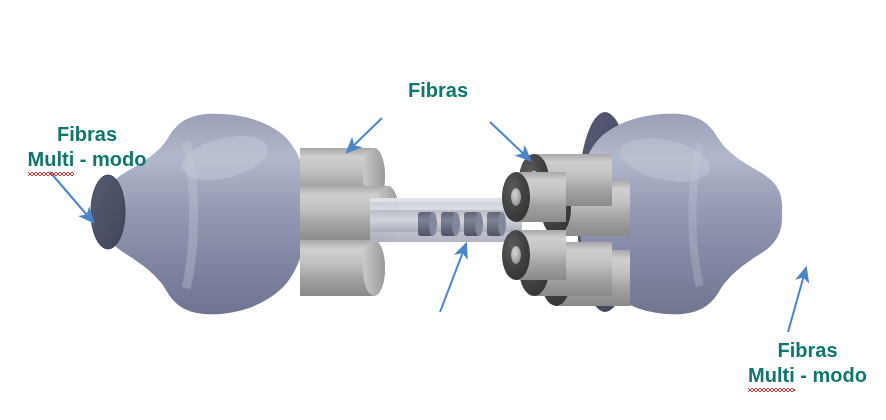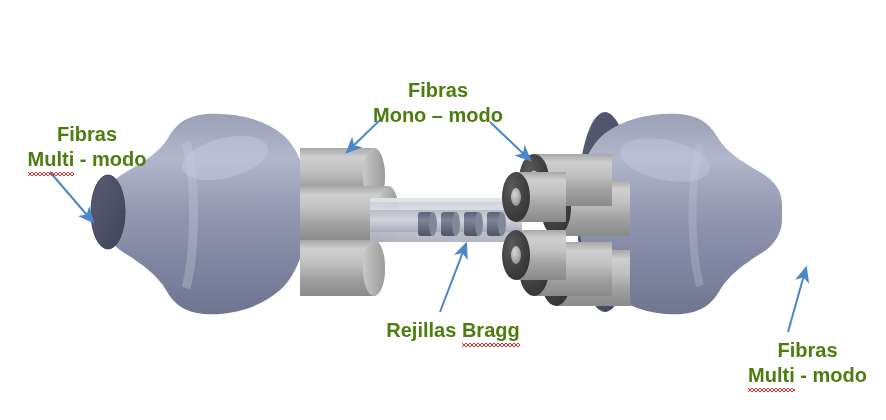--- a/index.html
+++ b/index.html
@@ -21,21 +21,21 @@
     top: 0;
     width: 886px;
     height: 420px;
   }
   .label {
     position: absolute;
     font-family: "Liberation Sans", sans-serif;
     font-weight: bold;
     font-size: 20px;
     line-height: 25px;
-    color: #4d7c0f;
+    color: #0f766e;
     white-space: nowrap;
     text-align: center;
   }
   .label .line { display: block; }
   .sq {
     position: relative;
     display: inline-block;
   }
   .sq::after {
     content: "";
@@ -247,25 +247,23 @@
     <line x1="788" y1="332" x2="806" y2="268" stroke="#4a86c8" stroke-width="2" marker-end="url(#arrowHead)"></line>
   </svg>
 
   <div class="label" id="label-multimodo-left">
     <span class="line">Fibras</span>
     <span class="line"><span class="sq">Multi</span><span> - modo</span></span>
   </div>
 
   <div class="label" id="label-monomodo">
     <span class="line">Fibras</span>
-    <span class="line">Mono – modo</span>
   </div>
 
   <div class="label" id="label-bragg">
-    <span class="line"><span>Rejillas</span> <span class="sq">Bragg</span></span>
   </div>
 
   <div class="label" id="label-multimodo-right">
     <span class="line">Fibras</span>
     <span class="line"><span class="sq">Multi</span><span> - modo</span></span>
   </div>
 
 </div>
 
 </body></html>

